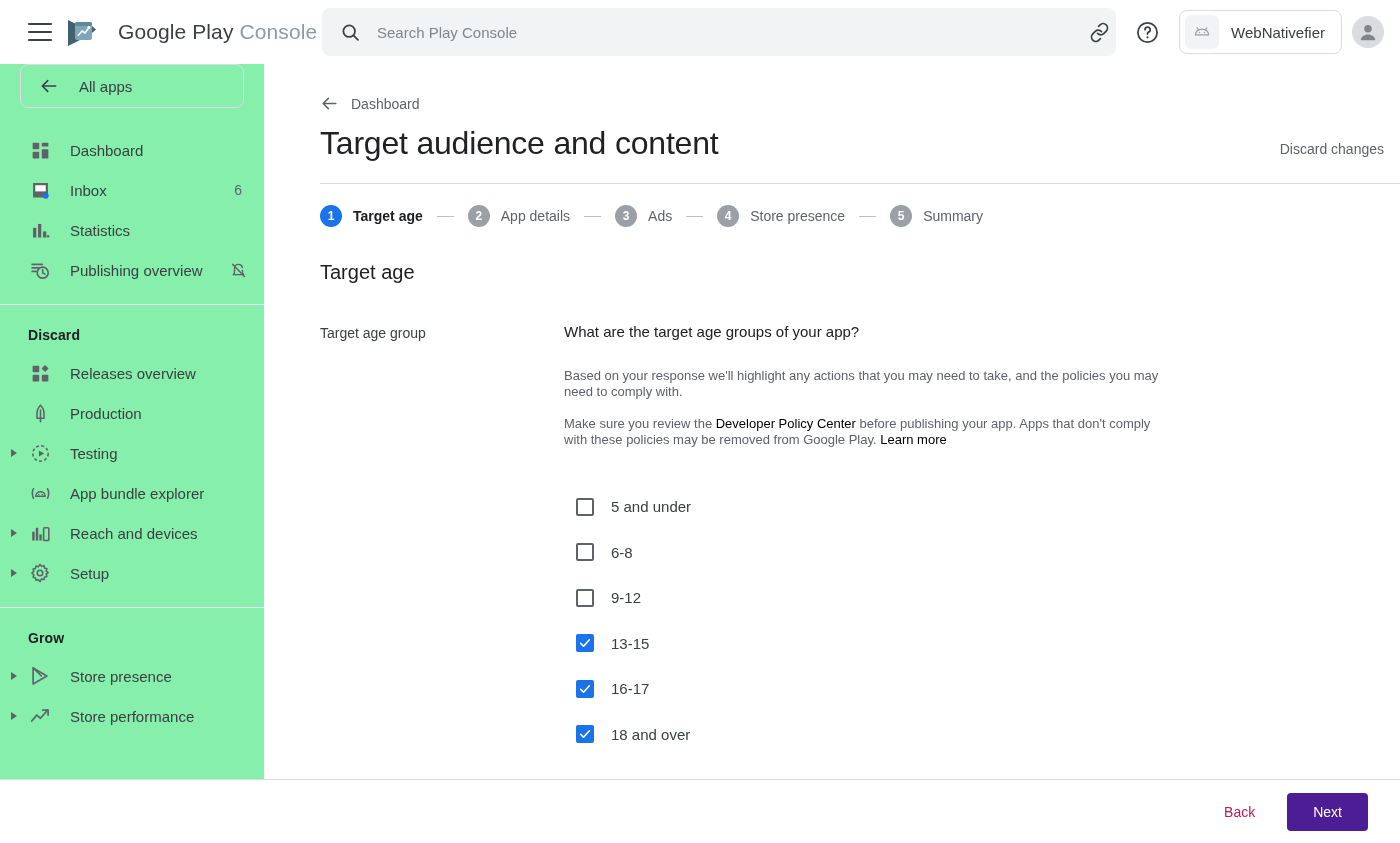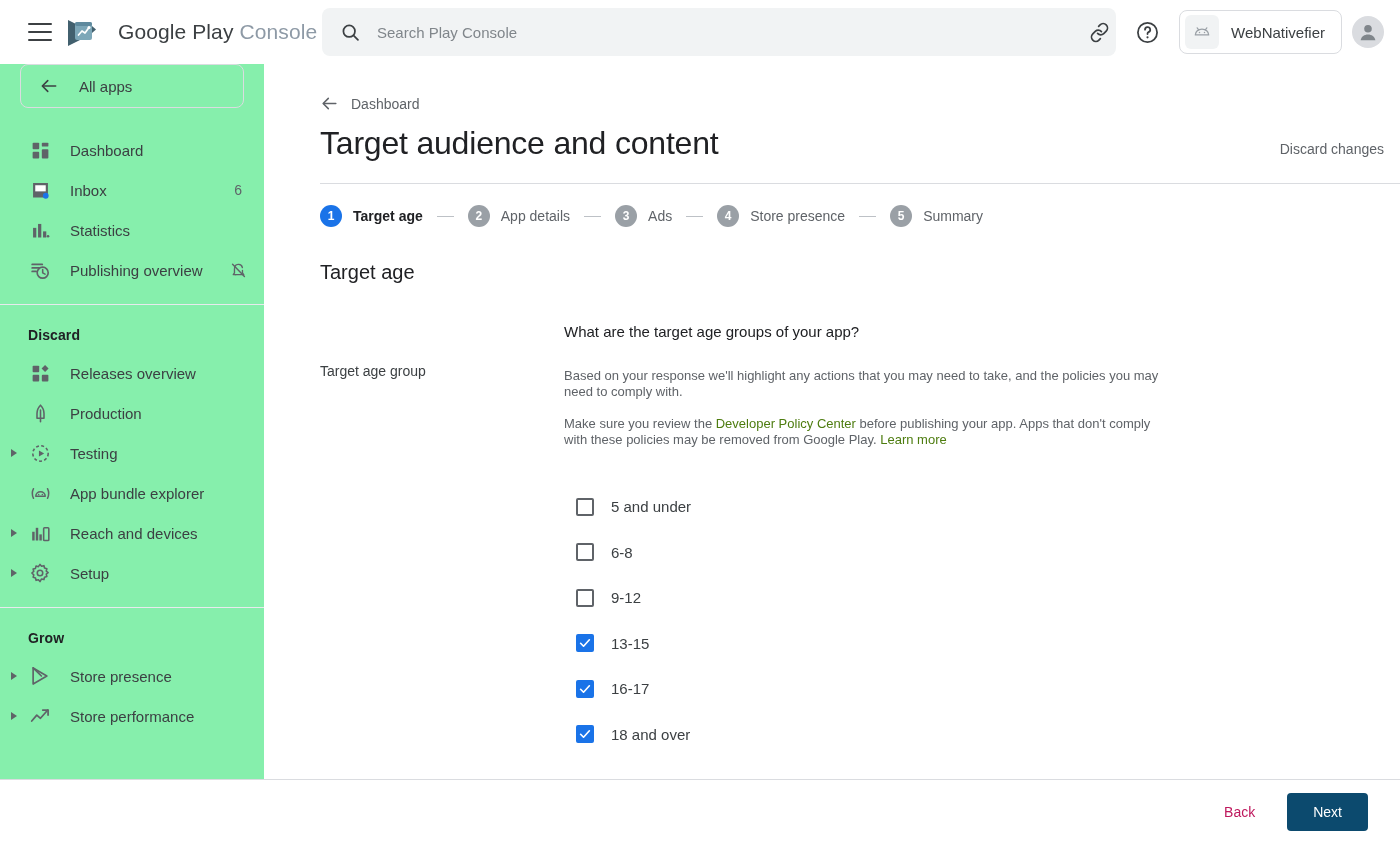--- a/index.html
+++ b/index.html
@@ -153,28 +153,28 @@
   .step-sep {
     width: 17px; height: 1px; background: #bdc1c6; margin: 0 14px;
   }
 
   .section-title {
     font-size: 20px; font-weight: 500; color: #202124;
     padding: 34px 0 0 56px;
   }
 
   .form-row { display: flex; padding: 39px 0 0 56px; }
-  .form-label { width: 244px; font-size: 14px; color: #3c4043; padding-top: 2px; margin-top: 38px; }
+  .form-label { width: 244px; font-size: 14px; color: #3c4043; padding-top: 2px; }
   .form-body { width: 600px; }
   .form-question { font-size: 15px; color: #202124; font-weight: 400; }
   .form-help {
     font-size: 13px; color: #5f6368; line-height: 16px; margin-top: 28px;
   }
   .form-help.second { margin-top: 16px; }
-  .form-help a { color: #4d7c0f; text-decoration: none; cursor: pointer; }
+  .form-help a { color: #000000; text-decoration: none; cursor: pointer; }
 
   .checkbox-list { margin-top: 36px; }
   .checkbox-row {
     display: flex; align-items: center; height: 45.5px; cursor: pointer;
   }
   .cb {
     width: 18px; height: 18px; border-radius: 2px;
     border: 2px solid #5f6368; background: #fff;
     display: flex; align-items: center; justify-content: center;
     flex: 0 0 auto; margin-left: 12px;
@@ -187,21 +187,21 @@
     position: absolute; bottom: 0; left: 0; width: 1400px; height: 64px;
     border-top: 1px solid #dadce0; background: #fff;
     display: flex; align-items: center; justify-content: flex-end;
   }
   .btn-back {
     font-size: 14px; font-weight: 500; color: #be185d;
     padding: 10px 16px; cursor: pointer; background: none; border: none;
     font-family: "Liberation Sans", sans-serif;
   }
   .btn-next {
-    font-size: 14px; font-weight: 500; color: #fff; background: #0c4a6e;
+    font-size: 14px; font-weight: 500; color: #fff; background: #4c1d95;
     border: none; border-radius: 4px; padding: 11px 26px;
     margin-left: 16px; margin-right: 32px; cursor: pointer;
     font-family: "Liberation Sans", sans-serif;
   }
 </style>
 </head>
 <body>
 
 <div class="app">
 

